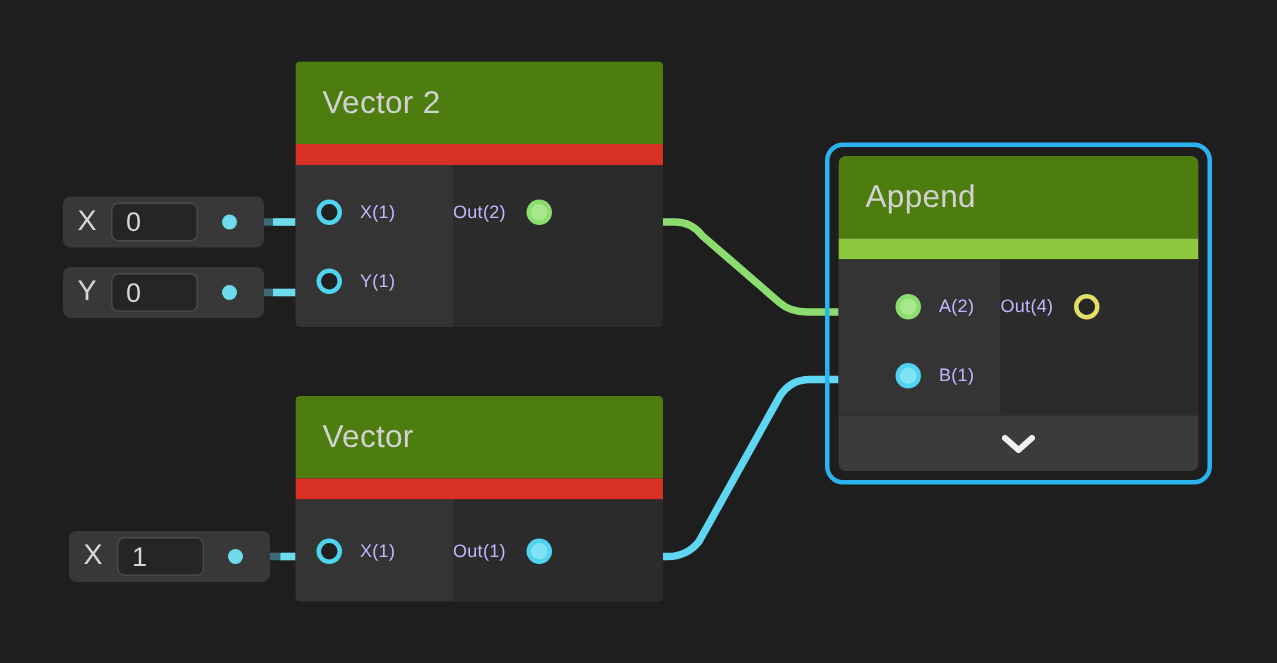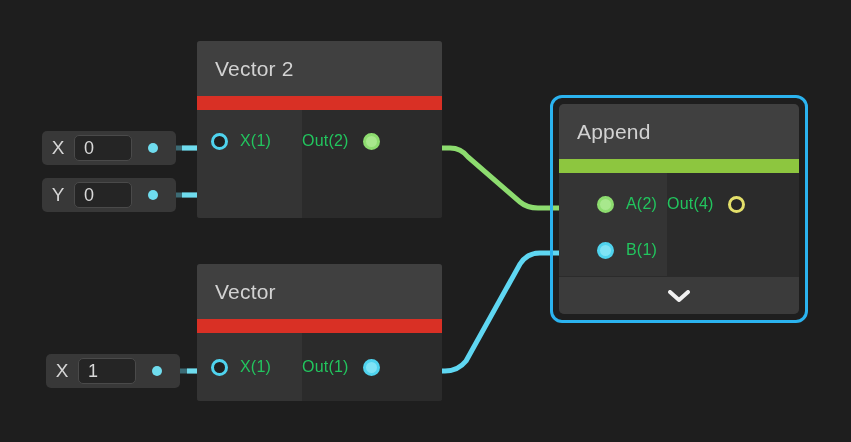--- a/index.html
+++ b/index.html
@@ -32,21 +32,21 @@
   }
   
   .node {
     position: absolute;
     background: #2b2b2b;
     border-radius: 3px;
     box-sizing: border-box;
     overflow: hidden;
   }
   .node-header {
-    background: #404040;
+    background: #4d7c0f;
     height: 55px;
     display: flex;
     align-items: center;
     padding-left: 18px;
     box-sizing: border-box;
   }
   .node-title {
     color: #d2d2d2;
     font-size: 21px;
     letter-spacing: 0.2px;
@@ -74,22 +74,22 @@
     display: flex;
     align-items: center;
     height: 46px;
     box-sizing: border-box;
   }
   .port-row.out {
     justify-content: flex-start;
     padding-right: 14px;
   }
   .port-label {
-    color: #22c55e;
-    font-size: 16px;
+    color: #c4b5fd;
+    font-size: 12px;
     letter-spacing: 0.2px;
   }
   .ports-in .port-label { margin-left: 12px; }
   .ports-out .port-label { margin-right: 14px; }
 
   
   .port {
     width: 17px;
     height: 17px;
     border-radius: 50%;
@@ -220,20 +220,24 @@
     <div class="node-header">
       <span class="node-title">Vector 2</span>
     </div>
     <div class="accent-bar" style="background:#d93025;"></div>
     <div class="node-body" style="height:108px;">
       <div class="ports-in" style="width:105px; padding-top:8px;">
         <div class="port-row">
           <span class="port ring-cyan"></span>
           <span class="port-label">X(1)</span>
         </div>
+        <div class="port-row">
+          <span class="port ring-cyan"></span>
+          <span class="port-label">Y(1)</span>
+        </div>
       </div>
       <div class="ports-out" style="padding-top:8px;">
         <div class="port-row out">
           <span class="port-label">Out(2)</span>
           <span class="port fill-green"></span>
         </div>
       </div>
     </div>
   </div>
 

